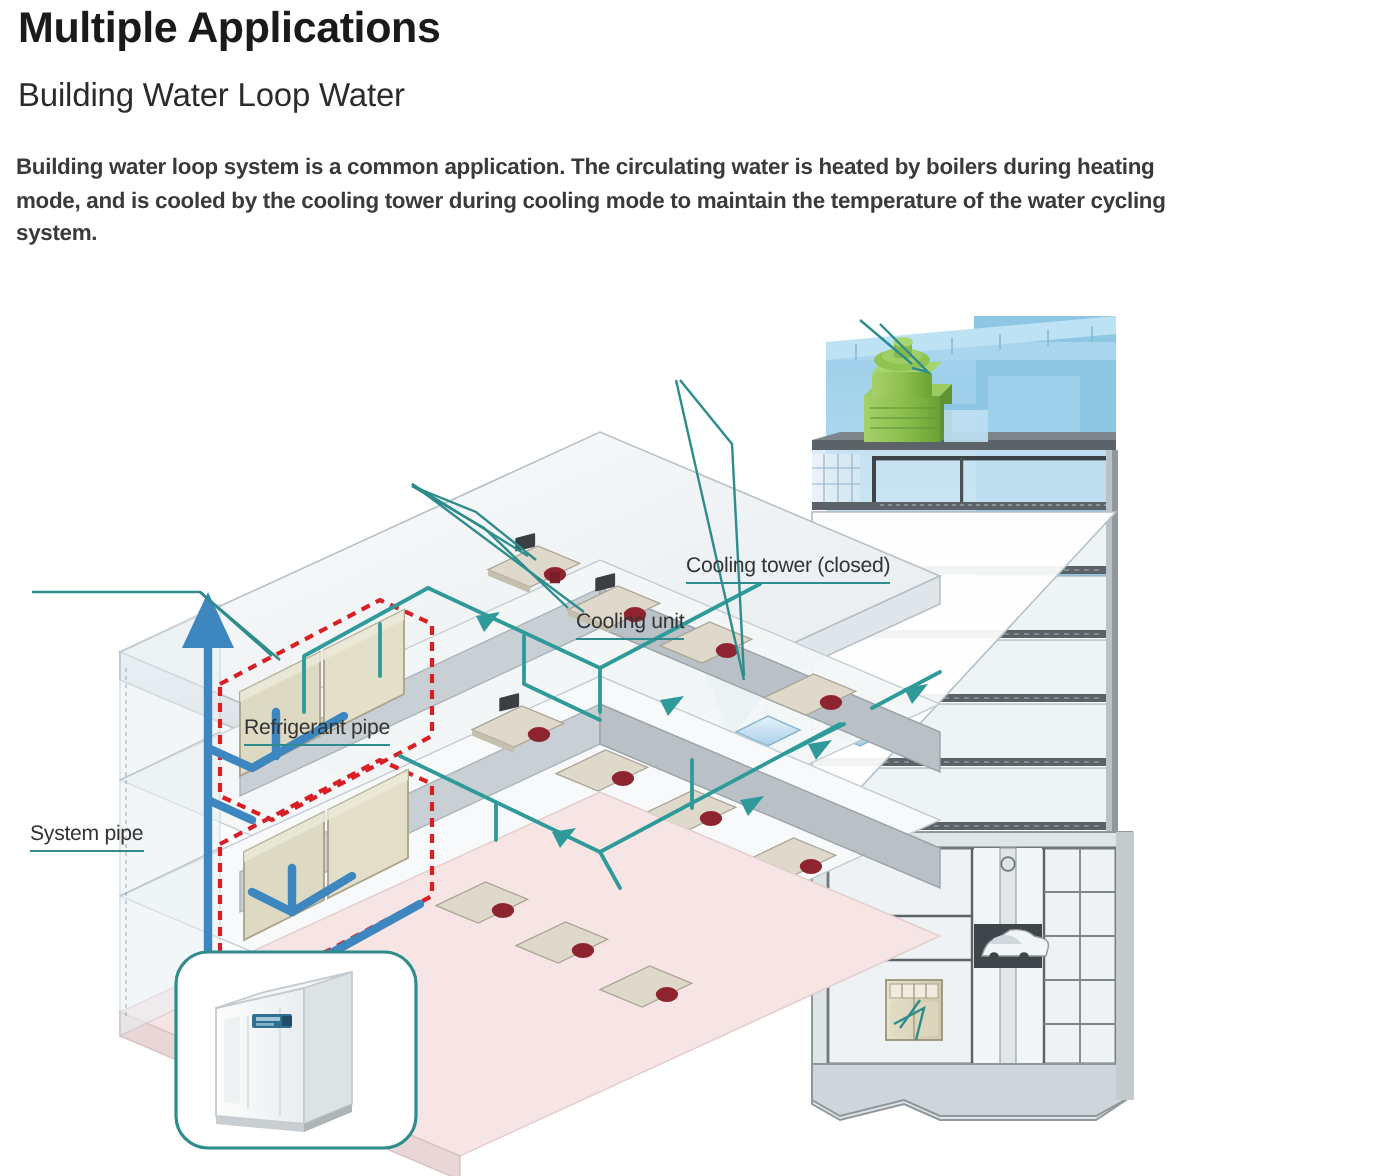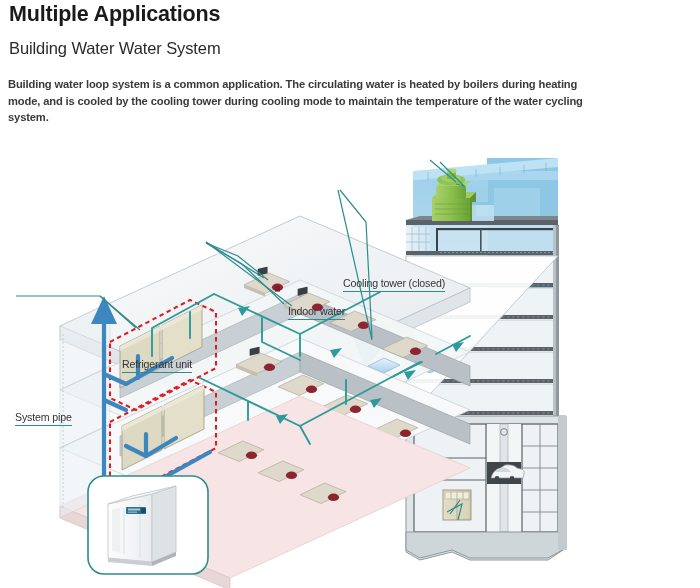--- a/index.html
+++ b/index.html
@@ -57,21 +57,21 @@
   #lbl-indoor      { left: 288px; top: 177px; }
   #lbl-tower       { left: 343px; top: 149px; }
 </style>
 </head>
 <body>
 
 <div id="page">
 
   <div id="header">
     <div class="h1">Multiple Applications</div>
-    <div class="h2">Building Water Water System</div>
+    <div class="h2">Building Water Loop Water</div>
     <div class="para">Building water loop system is a common application. The circulating water is heated by boilers during heating mode, and is cooled by the cooling tower during cooling mode to maintain the temperature of the  water cycling system.</div>
   </div>
 
   <div id="diagram">
 
     <svg width="700" height="460" viewBox="0 0 700 460" xmlns="http://www.w3.org/2000/svg">
       <defs>
         <linearGradient id="gTowerBody" x1="0" y1="0" x2="0" y2="1">
           <stop offset="0" stop-color="#9ed0ea"></stop>
             <stop offset="1" stop-color="#bfe0f2"></stop>
@@ -486,20 +486,20 @@
           <rect x="128" y="383.5" width="9" height="1.4" fill="#bfe0ee" opacity="0.6"></rect>
           <rect x="141" y="380" width="5" height="5" fill="#1f4d66"></rect>
           <path d="M108 430 L152 434 L152 438 L108 434 Z" fill="#c8ced2"></path>
           <path d="M152 434 L176 424 L176 428 L152 438 Z" fill="#aeb5b9"></path>
         </g>
       </g>
     </svg>
 
     <div class="clabel ul" id="lbl-water">System pipe</div>
 
-    <div class="clabel ul" id="lbl-refrigerant">Refrigerant unit</div>
-
-    <div class="clabel ul" id="lbl-indoor">Indoor water</div>
+    <div class="clabel ul" id="lbl-refrigerant">Refrigerant pipe</div>
+
+    <div class="clabel ul" id="lbl-indoor">Cooling unit</div>
 
     <div class="clabel ul" id="lbl-tower">Cooling tower (closed)</div>
 
   </div>
 </div>
 
 </body></html>

